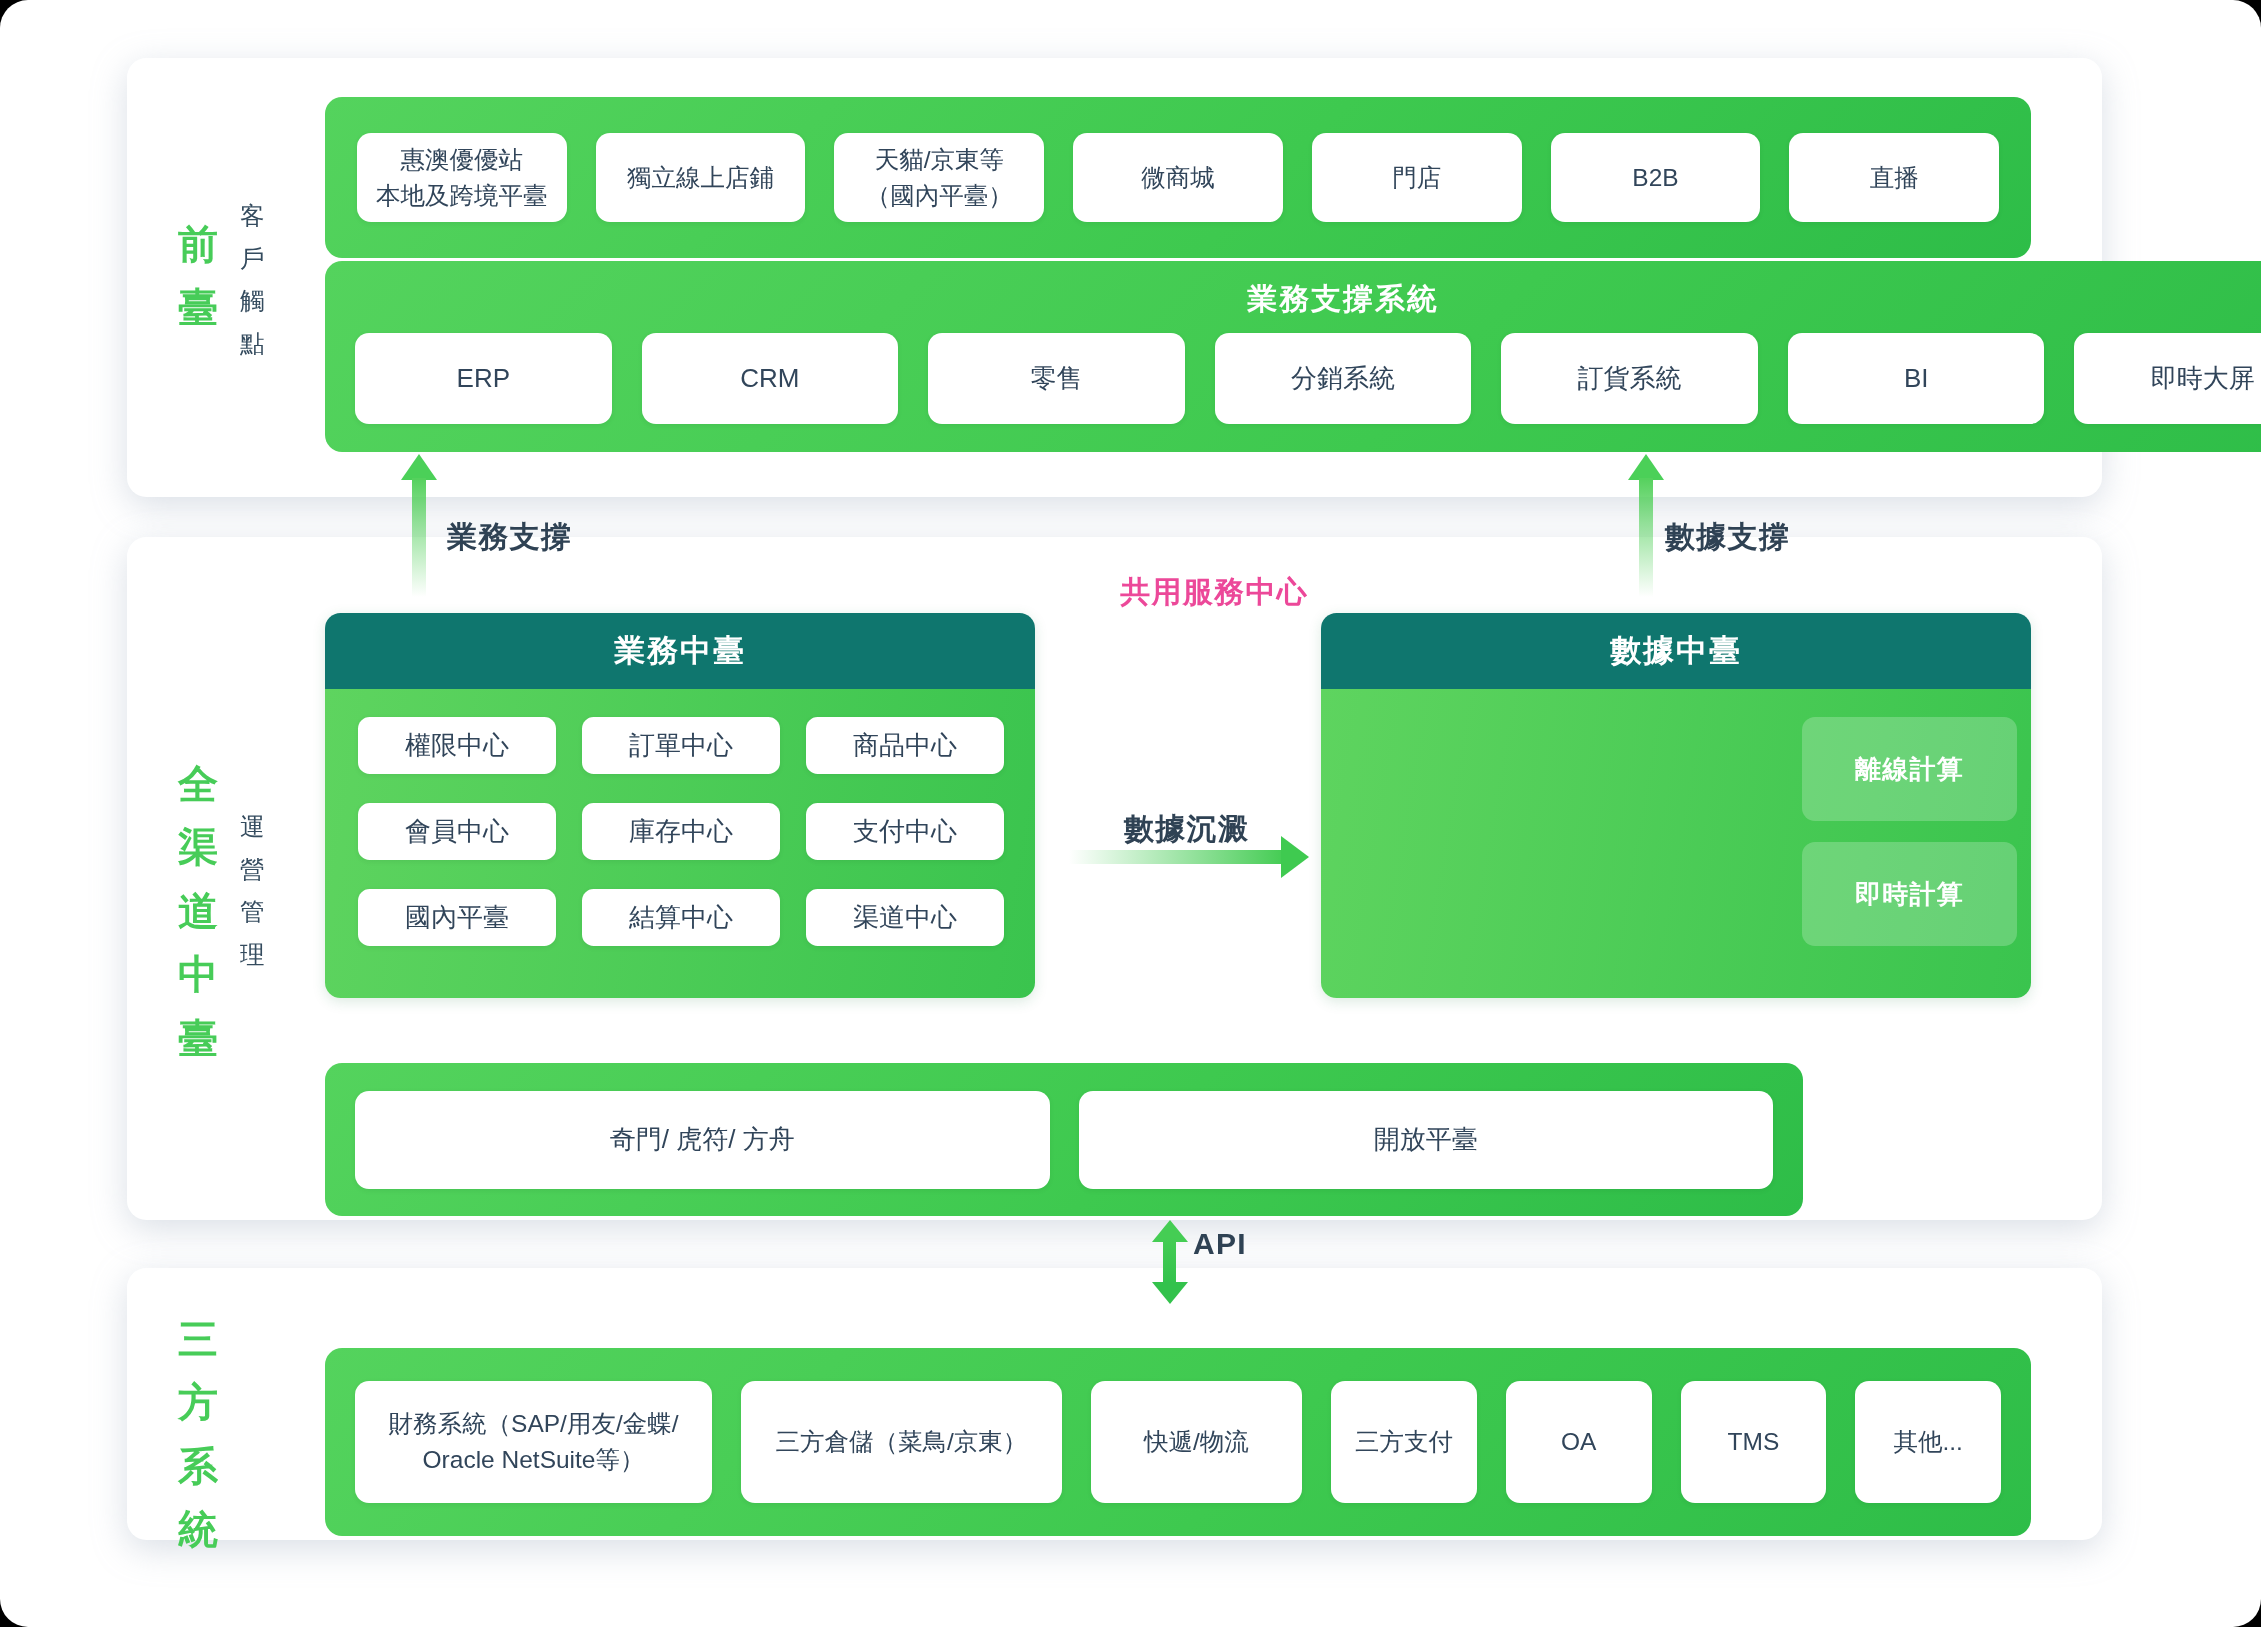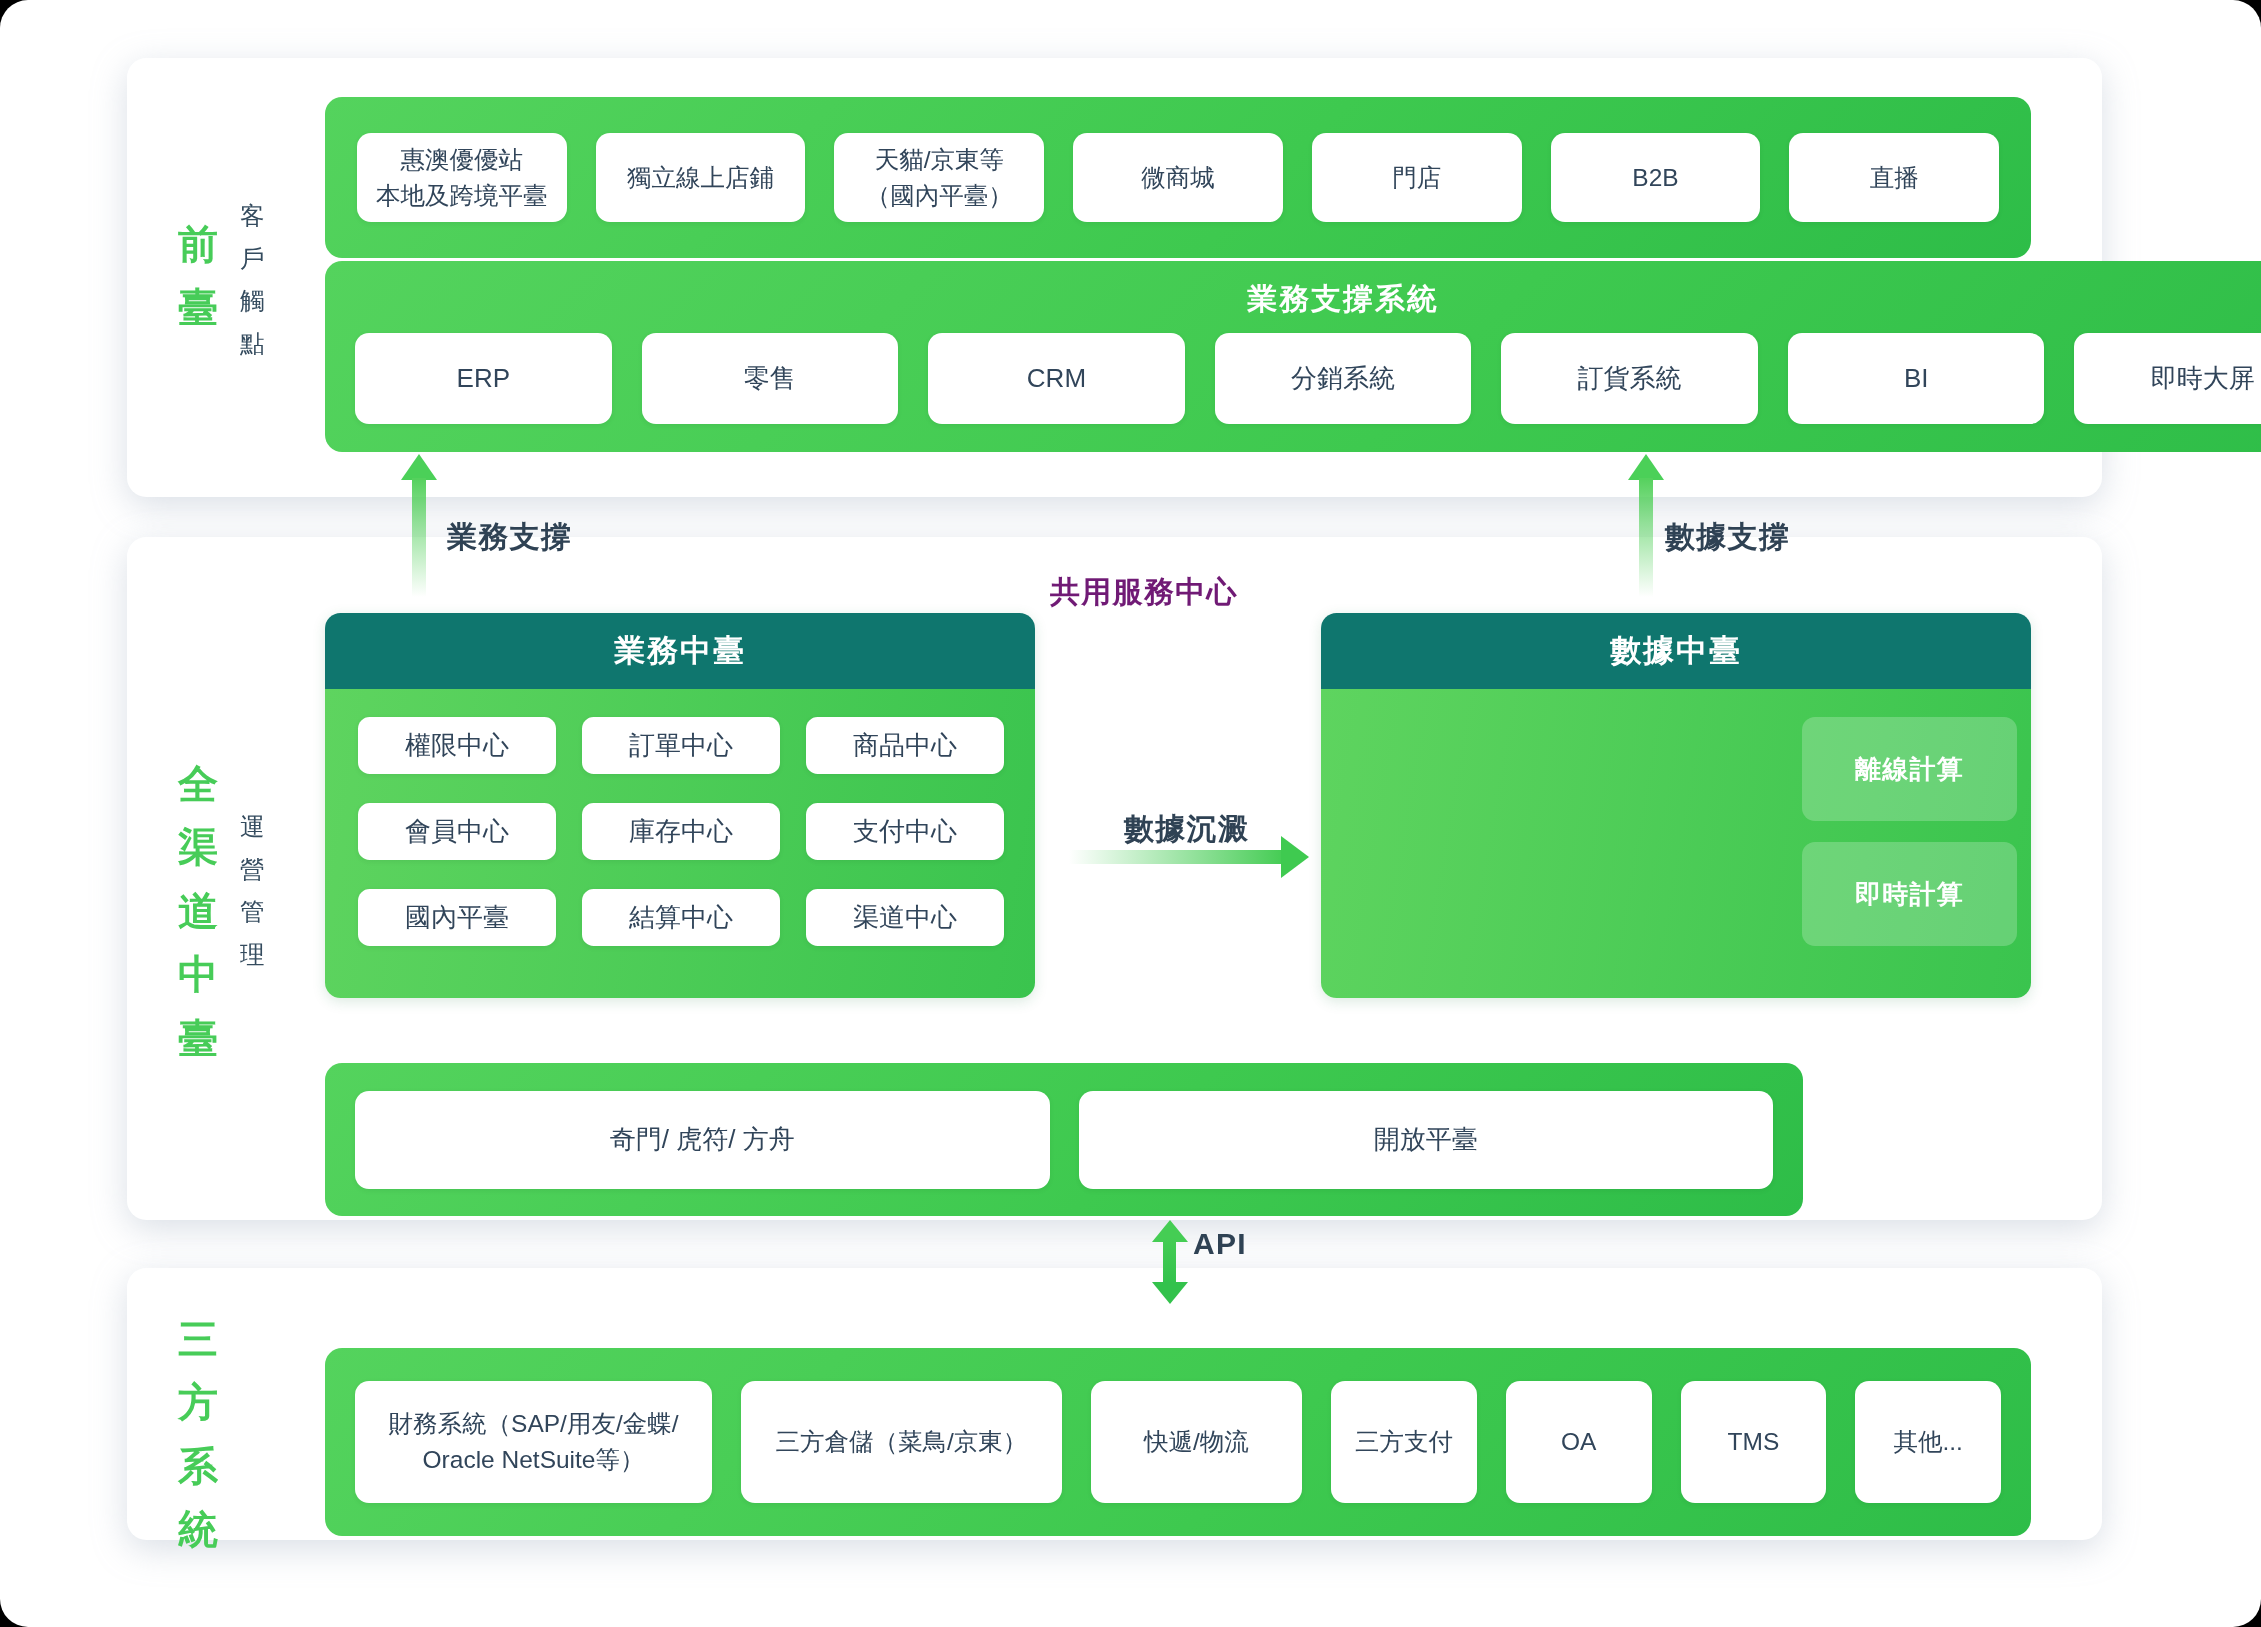--- a/index.html
+++ b/index.html
@@ -55,22 +55,22 @@
   .vlabel{position:absolute;display:flex;flex-direction:column;align-items:center;}
   .vlabel-main{color:#47cc58;font-size:40px;font-weight:800;gap:8.4px;}
   .vlabel-sub{color:#344b5e;font-size:24.5px;font-weight:500;gap:9.7px;}
   #front-label{left:178px;top:217px;}
   #front-sublabel{left:240px;top:199px;}
   #middle-label{left:178px;top:757px;}
   #middle-sublabel{left:240px;top:810px;}
   #third-label{left:178px;top:1312px;}
 
   .flow-label{position:absolute;color:#2f4254;font-size:30px;font-weight:600;letter-spacing:1.3px;}
-  #shared-title{position:absolute;left:1050px;top:572px;width:258px;text-align:left;
-                color:#701a75;font-size:30px;font-weight:700;letter-spacing:1.3px;}
+  #shared-title{position:absolute;left:1050px;top:572px;width:258px;text-align:right;
+                color:#ec4899;font-size:30px;font-weight:700;letter-spacing:1.3px;}
 
   .shaft-up{position:absolute;width:14px;background:linear-gradient(180deg,#55d15d 0%,rgba(255,255,255,0) 100%);}
   .head-up{position:absolute;width:0;height:0;border-left:18px solid transparent;
            border-right:18px solid transparent;border-bottom:26px solid #4bd058;}
 
   #sink-shaft{position:absolute;left:1069px;top:850px;width:214px;height:14px;
               background:linear-gradient(90deg,rgba(255,255,255,0) 0%,#45cc54 100%);}
   #sink-head{position:absolute;left:1281px;top:836px;width:0;height:0;
              border-top:21px solid transparent;border-bottom:21px solid transparent;
              border-left:28px solid #3fca50;}
@@ -149,24 +149,24 @@
       </div>
     </div>
 
   <div class="gc" id="row2">
     <div class="support-title">業務支撐系統</div>
     <div id="row2-boxes">
         <div class="box">
           <div>ERP</div>
         </div>
         <div class="box">
+          <div>CRM</div>
+        </div>
+        <div class="box">
           <div>零售</div>
-        </div>
-        <div class="box">
-          <div>CRM</div>
         </div>
         <div class="box">
           <div>分銷系統</div>
         </div>
         <div class="box">
           <div>訂貨系統</div>
         </div>
         <div class="box">
           <div>BI</div>
         </div>

